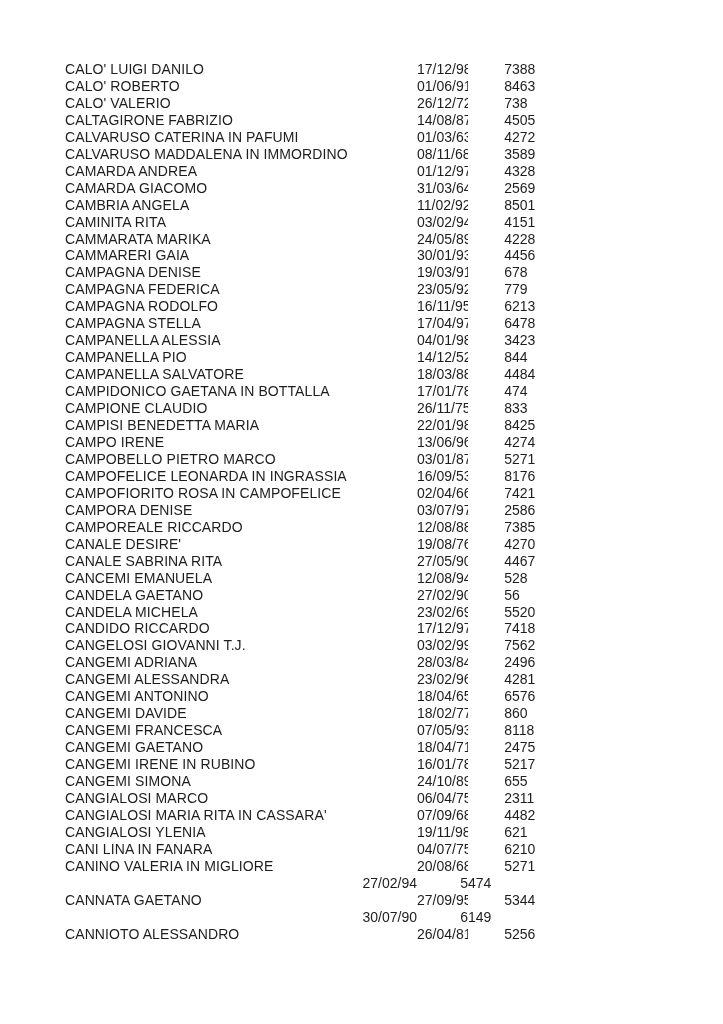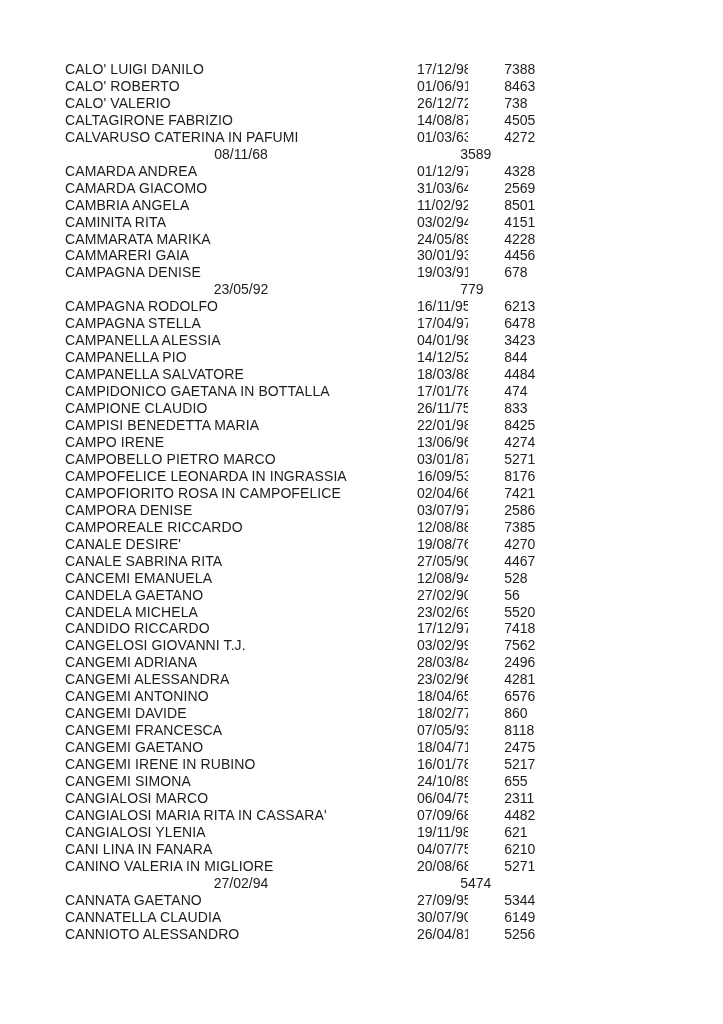--- a/index.html
+++ b/index.html
@@ -29,21 +29,21 @@
     display: grid;
     grid-template-columns: 352px 51px 44px 83px;
     height: 16.96px;
     line-height: 16.96px;
     font-size: 14px;
     color: #1d1d1d;
     white-space: nowrap;
   }
   .cell { overflow: hidden; }
   .cell.name  { text-align: left; letter-spacing: 0.1px; }
-  .cell.date  { text-align: center; }
+  .cell.date  { text-align: right; }
   .cell.num1  { text-align: right; }
   .cell.num2  { }
 </style>
 </head>
 <body>
 
 <div class="page">
   <div class="table" id="rows-container">
   <div class="row">
     <span class="cell name">CALO' LUIGI DANILO</span>
@@ -74,20 +74,21 @@
   </div>
 
   <div class="row">
     <span class="cell name">CALVARUSO CATERINA IN PAFUMI</span>
     <span class="cell date">01/03/63</span>
     <span class="cell num1">4</span>
     <span class="cell num2">272</span>
   </div>
 
   <div class="row">
+    <span class="cell name">CALVARUSO MADDALENA IN IMMORDINO</span>
     <span class="cell date">08/11/68</span>
     <span class="cell num1">3</span>
     <span class="cell num2">589</span>
   </div>
 
   <div class="row">
     <span class="cell name">CAMARDA ANDREA</span>
     <span class="cell date">01/12/97</span>
     <span class="cell num1">4</span>
     <span class="cell num2">328</span>
@@ -129,20 +130,21 @@
   </div>
 
   <div class="row">
     <span class="cell name">CAMPAGNA DENISE</span>
     <span class="cell date">19/03/91</span>
     <span class="cell num1">6</span>
     <span class="cell num2">78</span>
   </div>
 
   <div class="row">
+    <span class="cell name">CAMPAGNA FEDERICA</span>
     <span class="cell date">23/05/92</span>
     <span class="cell num1">7</span>
     <span class="cell num2">79</span>
   </div>
 
   <div class="row">
     <span class="cell name">CAMPAGNA RODOLFO</span>
     <span class="cell date">16/11/95</span>
     <span class="cell num1">6</span>
     <span class="cell num2">213</span>
@@ -386,21 +388,20 @@
   </div>
 
   <div class="row">
     <span class="cell name">CANNATA GAETANO</span>
     <span class="cell date">27/09/95</span>
     <span class="cell num1">5</span>
     <span class="cell num2">344</span>
   </div>
 
   <div class="row">
-    <span class="cell name">CANNATELLA CLAUDIA</span>
     <span class="cell date">30/07/90</span>
     <span class="cell num1">6</span>
     <span class="cell num2">149</span>
   </div>
 
   <div class="row">
     <span class="cell name">CANNIOTO ALESSANDRO</span>
     <span class="cell date">26/04/81</span>
     <span class="cell num1">5</span>
     <span class="cell num2">256</span>

